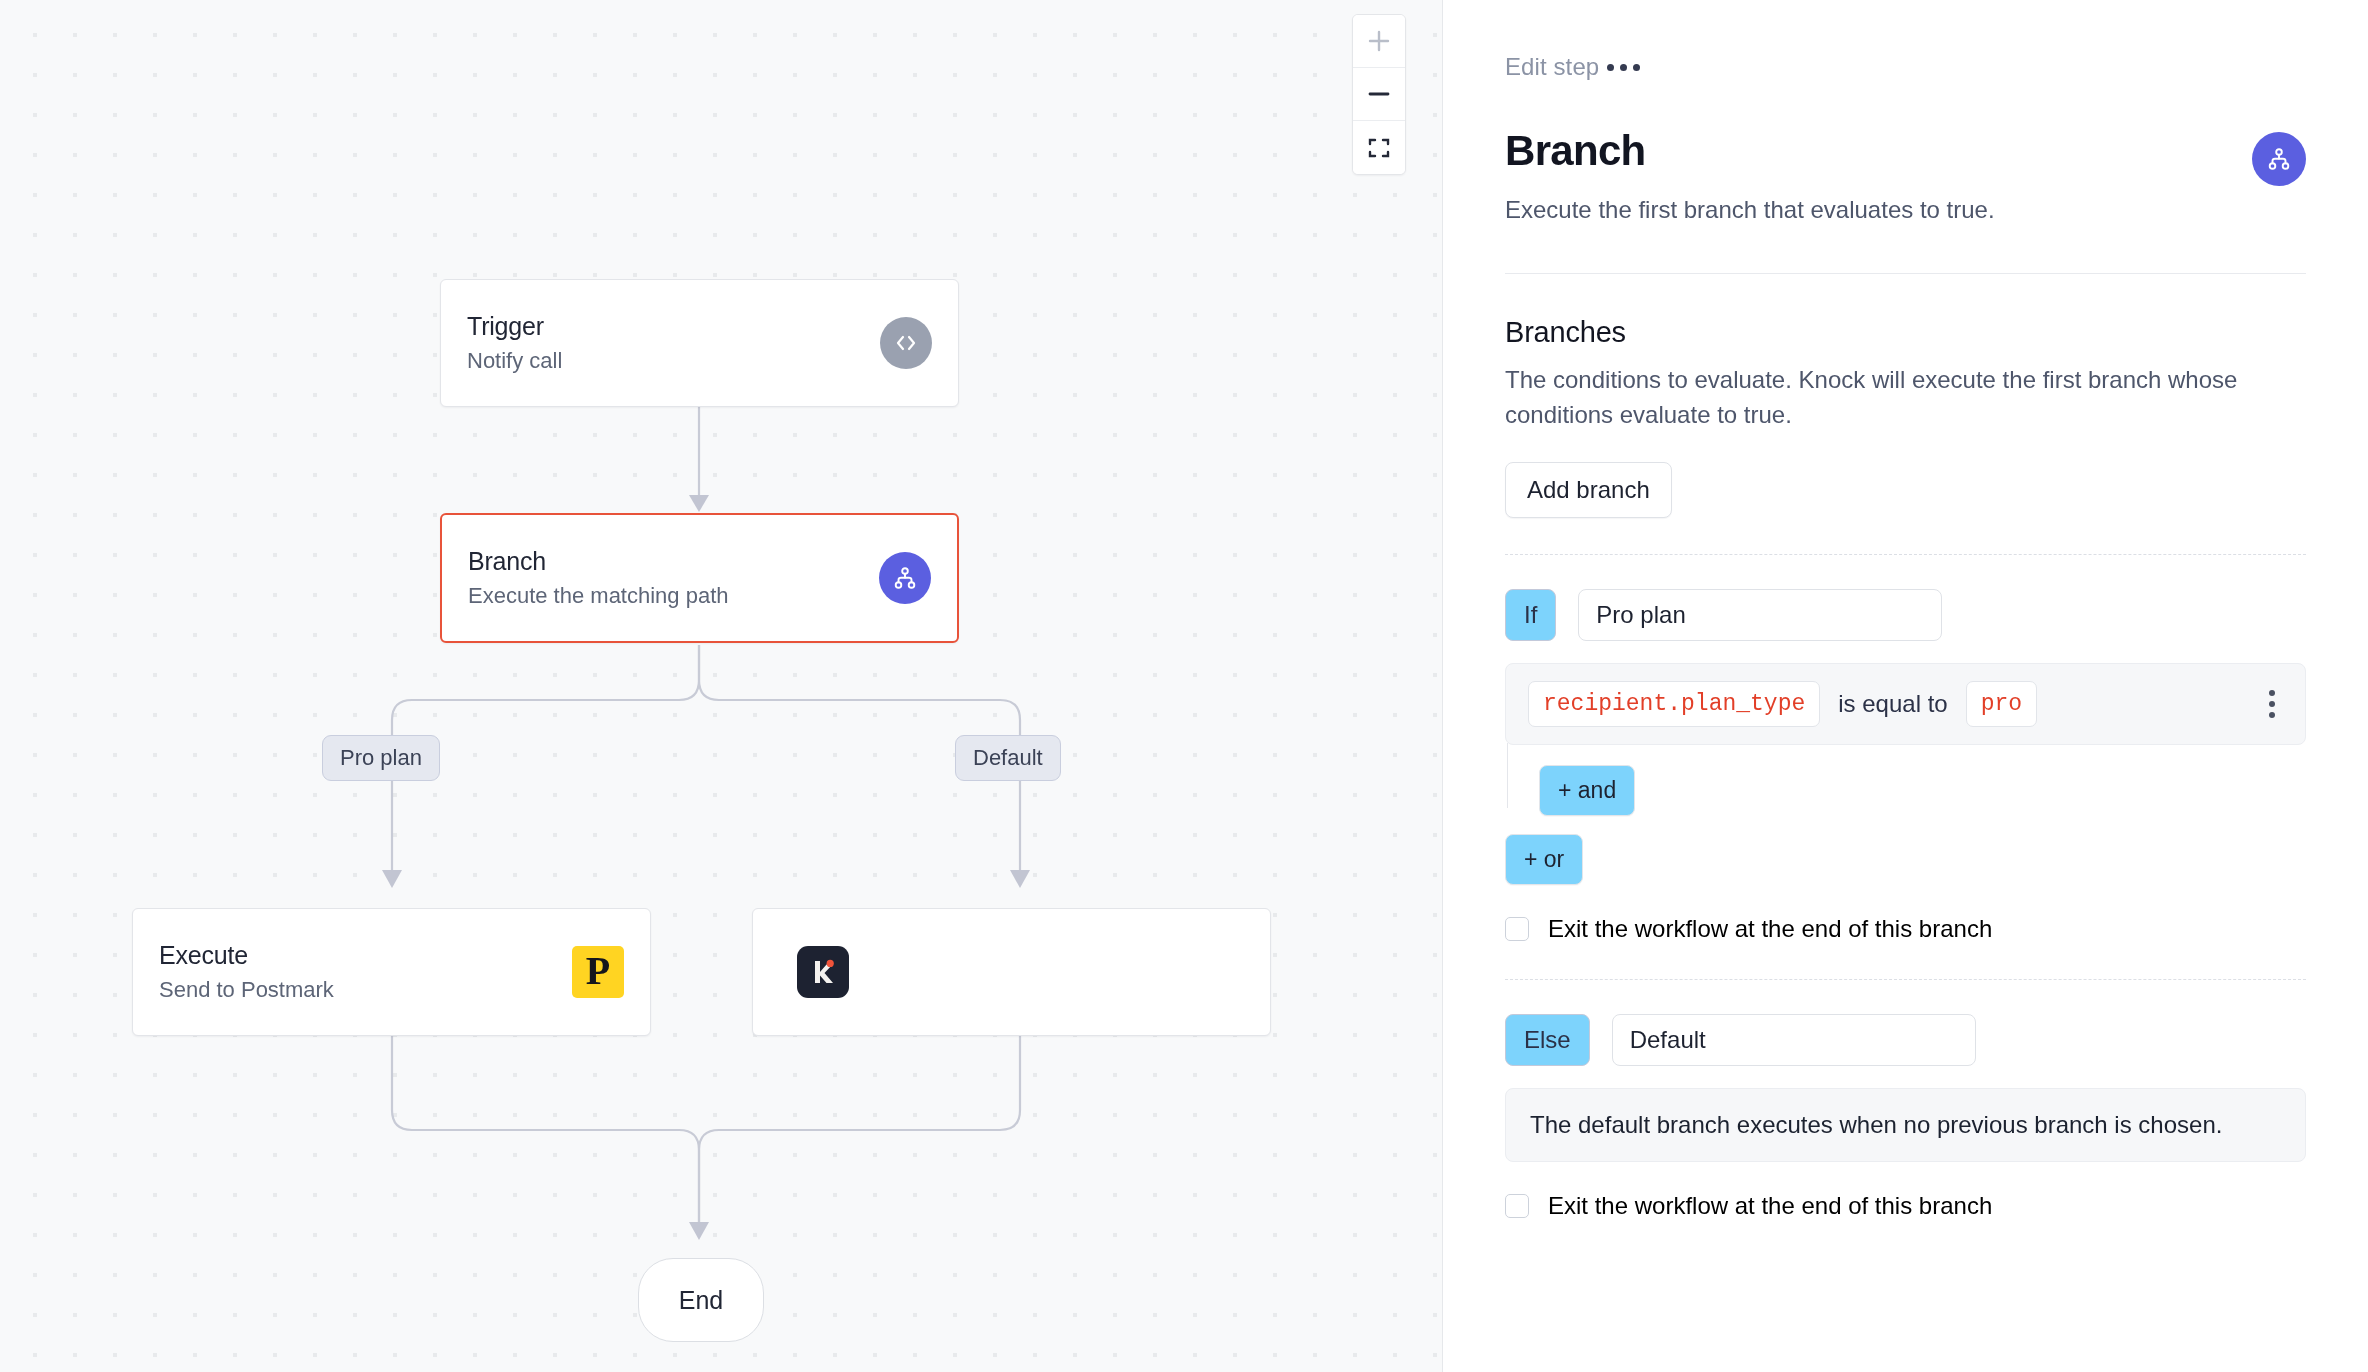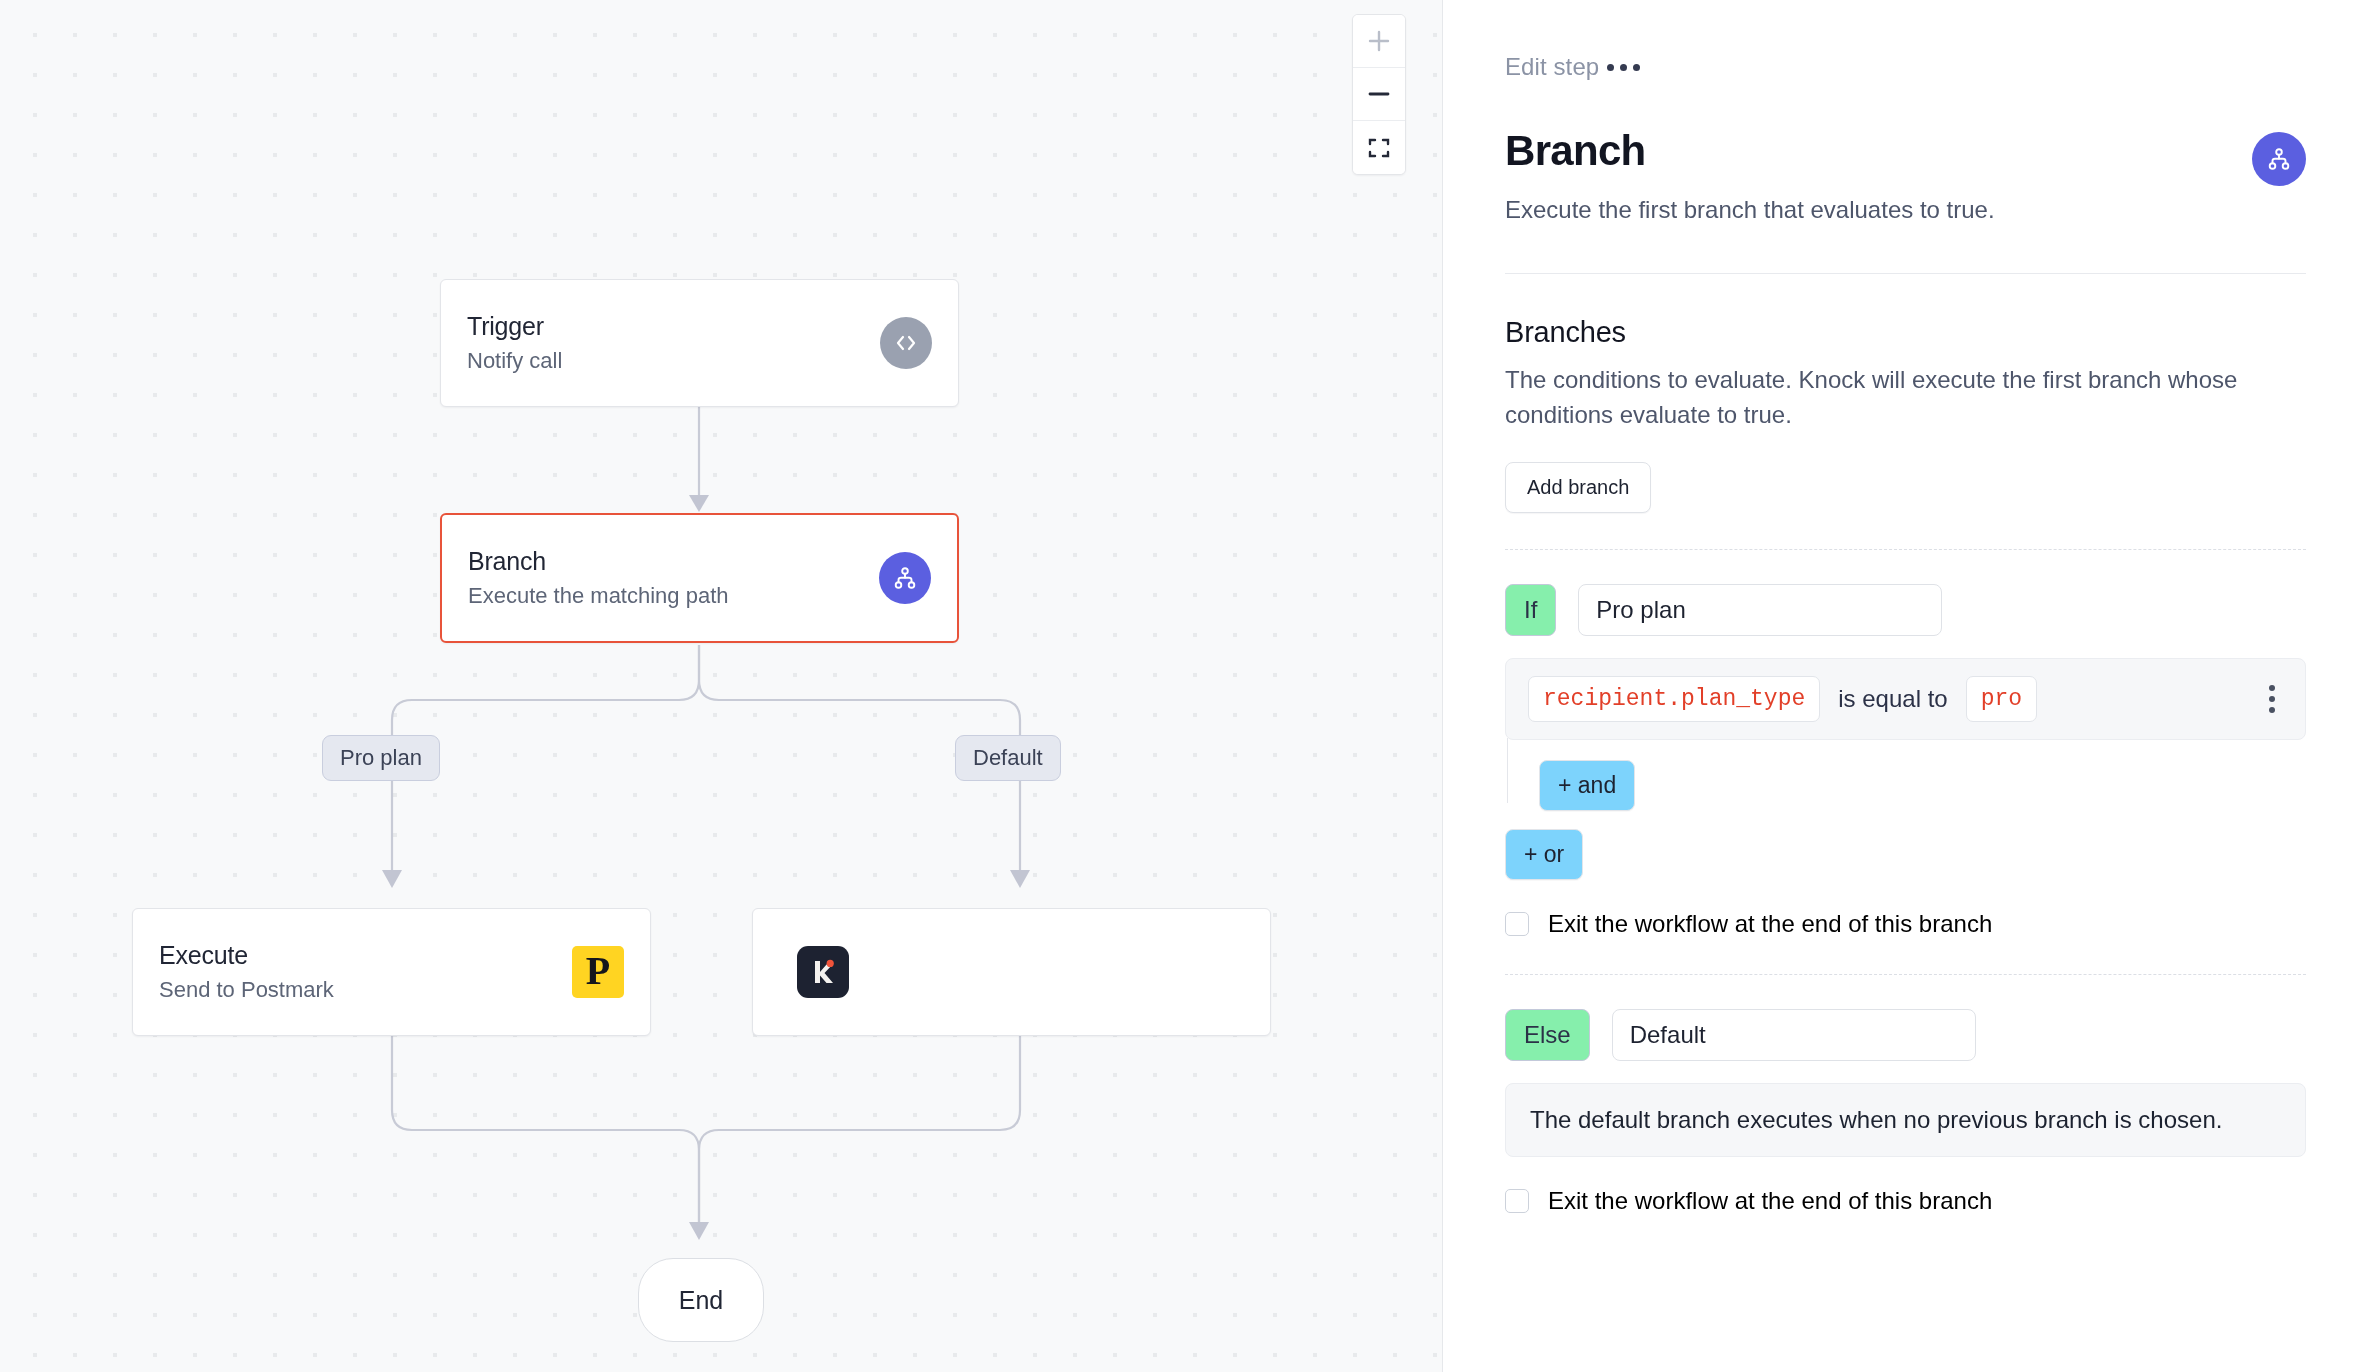--- a/index.html
+++ b/index.html
@@ -146,29 +146,29 @@
     letter-spacing: -.2px; margin-top: 42px;
   }
   .section-desc {
     font-size: 24px; color: #4e566b; line-height: 1.45;
     margin-top: 14px; max-width: 855px;
   }
 
   .btn-outline {
     display: inline-block; margin-top: 30px;
     background: #fff; border: 1px solid #dfe2e7; border-radius: 8px;
-    padding: 13px 21px; font-size: 20px; color: #1d2230;
+    padding: 13px 21px; font-size: 24px; color: #1d2230;
     cursor: pointer; box-shadow: 0 1px 1px rgba(16,24,40,.04);
   }
 
   .dashed-divider { height: 0; border-top: 1px dashed #dcdfe5; margin: 36px 0 0 0; }
 
   .branch-head { display: flex; align-items: center; gap: 22px; margin-top: 34px; }
   .chip {
-    background: #86efac; border: 1px solid #c3c9da; border-radius: 8px;
+    background: #7dd3fc; border: 1px solid #c3c9da; border-radius: 8px;
     font-size: 24px; color: #2b3147; padding: 11px 18px;
     min-width: 34px; text-align: right;
   }
   .name-input {
     background: #fff; border: 1px solid #dfe2e7; border-radius: 8px;
     padding: 13px 17px; font-size: 24px; color: #1d2230;
     width: 364px; height: 52px;
     font-family: "Liberation Sans", sans-serif;
   }
   .name-input::placeholder { color: #9aa1b0; }

